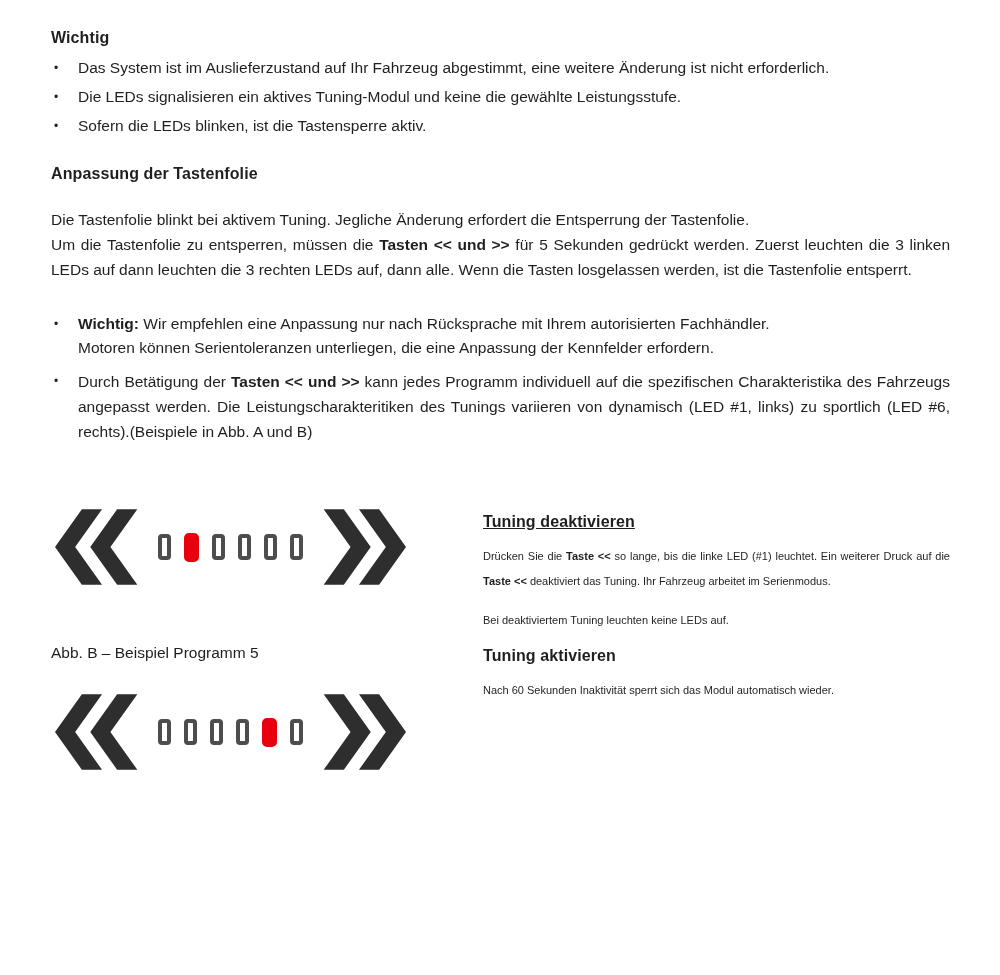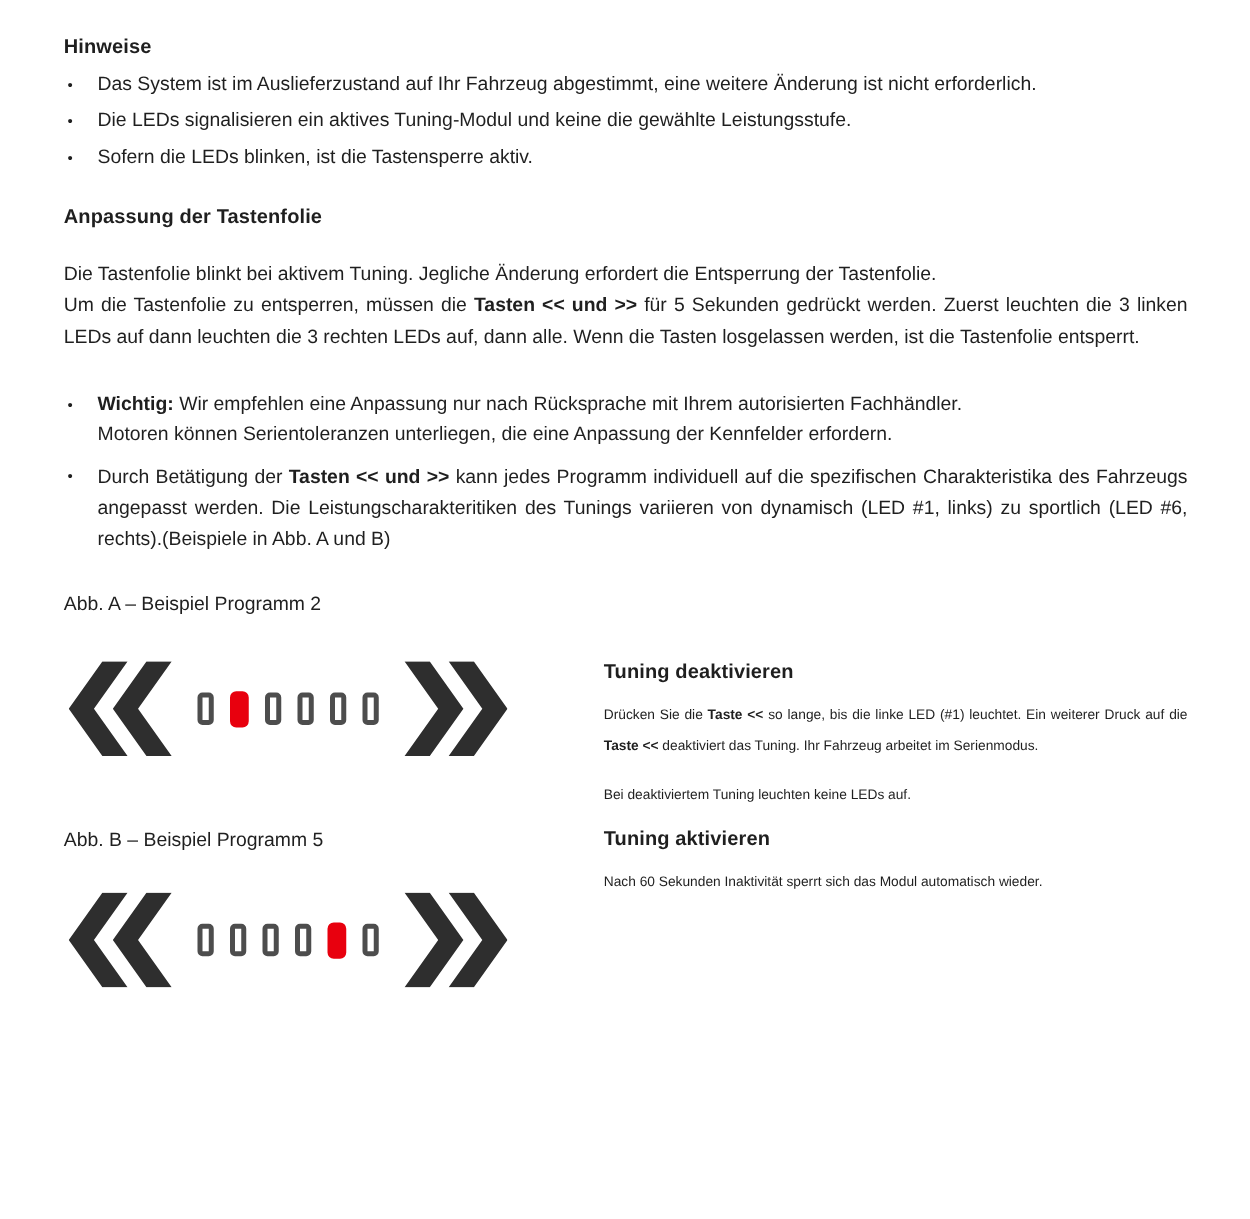--- a/index.html
+++ b/index.html
@@ -53,29 +53,29 @@
   .led.on {
     width:15px; height:29px;
     background:var(--led-active, #e8000e);
     border-color:var(--led-active, #e8000e);
     border-radius:5px;
   }
 
   
   .col-right .para { margin-top:13px; font-size:11px; line-height:25px; }
   .col-right .head { margin-top:13px; }
-  .col-right .head:first-child { margin-top:16px; }
+  .col-right .head:first-child { margin-top:0;text-decoration:underline; }
 </style>
 </head>
 <body>
 
 <div class="page">
 
   <section class="sec-hinweise">
-    <div class="head">Hinweise</div>
+    <div class="head">Wichtig</div>
     <ul class="bullets body-text">
       <li>
         <span class="marker">•</span>
         <div class="btext justify">Das System ist im Auslieferzustand auf Ihr Fahrzeug abgestimmt, eine weitere Änderung ist nicht erforderlich.</div>
       </li>
       <li>
         <span class="marker">•</span>
         <div class="btext">Die LEDs signalisieren ein aktives Tuning-Modul und keine die gewählte Leistungsstufe.</div>
       </li>
       <li>
@@ -105,21 +105,20 @@
       <li style="line-height:25px;">
         <span class="marker" style="line-height:25px;">•</span>
         <div class="btext justify"><span>Durch Betätigung der </span><b>Tasten &lt;&lt; und &gt;&gt;</b><span> kann jedes Programm individuell auf die spezifischen Charakteristika des Fahrzeugs angepasst werden. Die Leistungscharakteritiken des Tunings variieren von dynamisch (LED #1, links) zu sportlich (LED #6, rechts).(Beispiele in Abb. A und B)</span></div>
       </li>
     </ul>
   </section>
 
   <div class="columns">
 
     <div class="col-left">
-      <div class="fig-label">Abb. A – Beispiel Programm 2</div>
 
       <div class="led-display">
         <svg class="chevron" viewBox="0 0 100 90" aria-hidden="true">
           <g fill="currentColor" transform="scale(-1,1) translate(-100,0)">
             <polygon points="2,0 26,0 58,45 26,90 2,90 34,45"></polygon>
             <polygon points="44,0 68,0 100,45 68,90 44,90 76,45"></polygon>
           </g>
         </svg>
         <div class="leds">
             <div class="led"></div>

